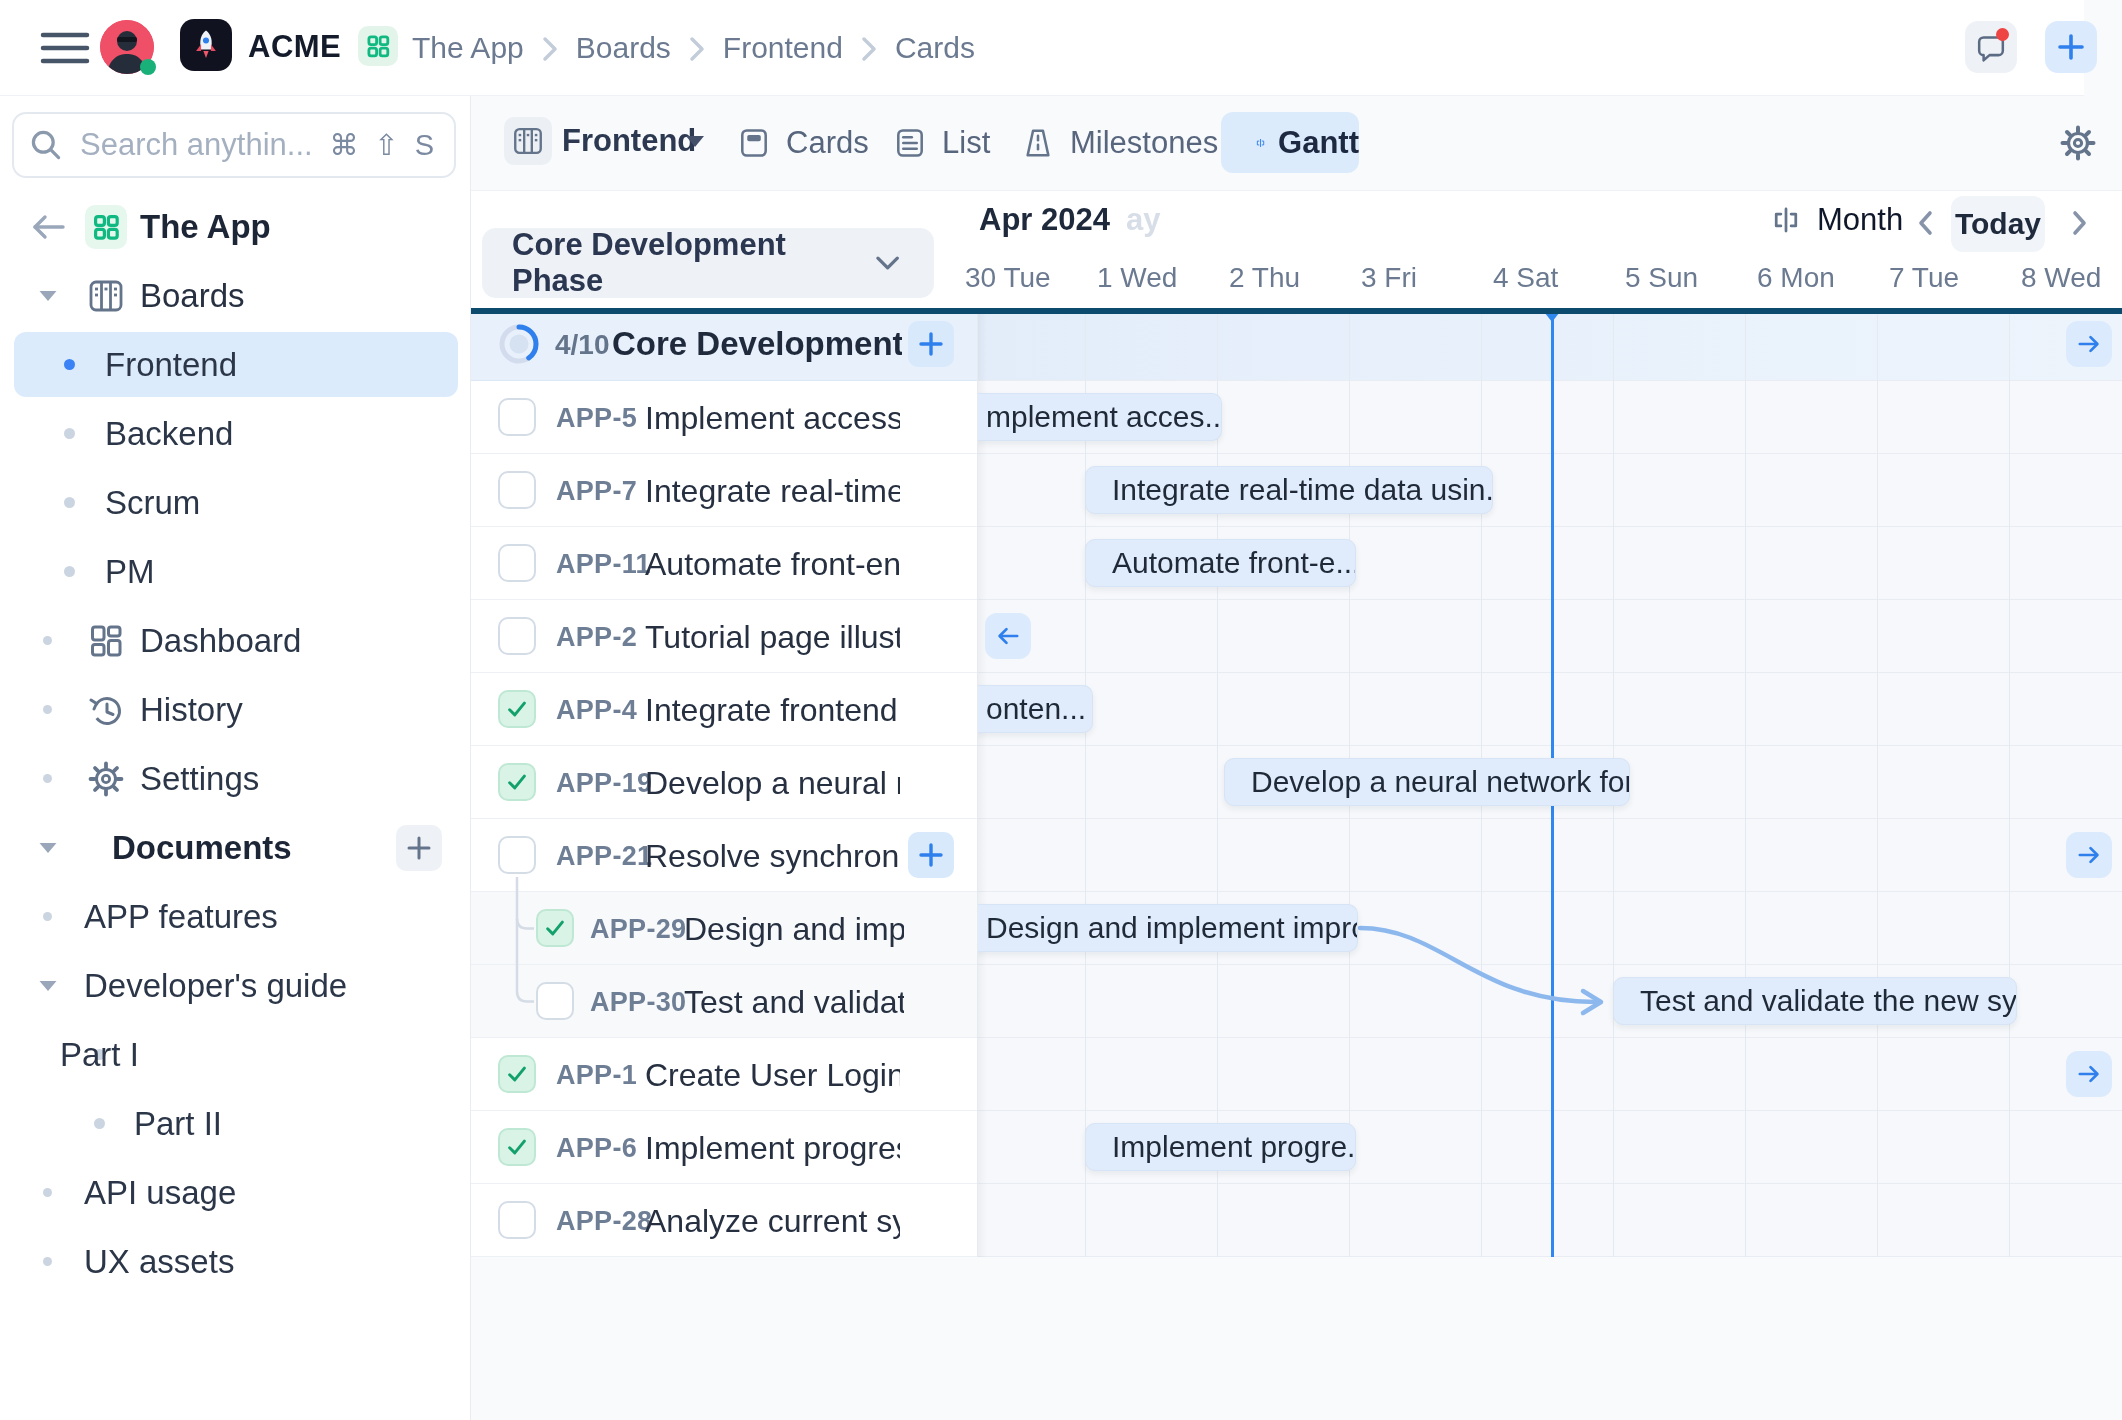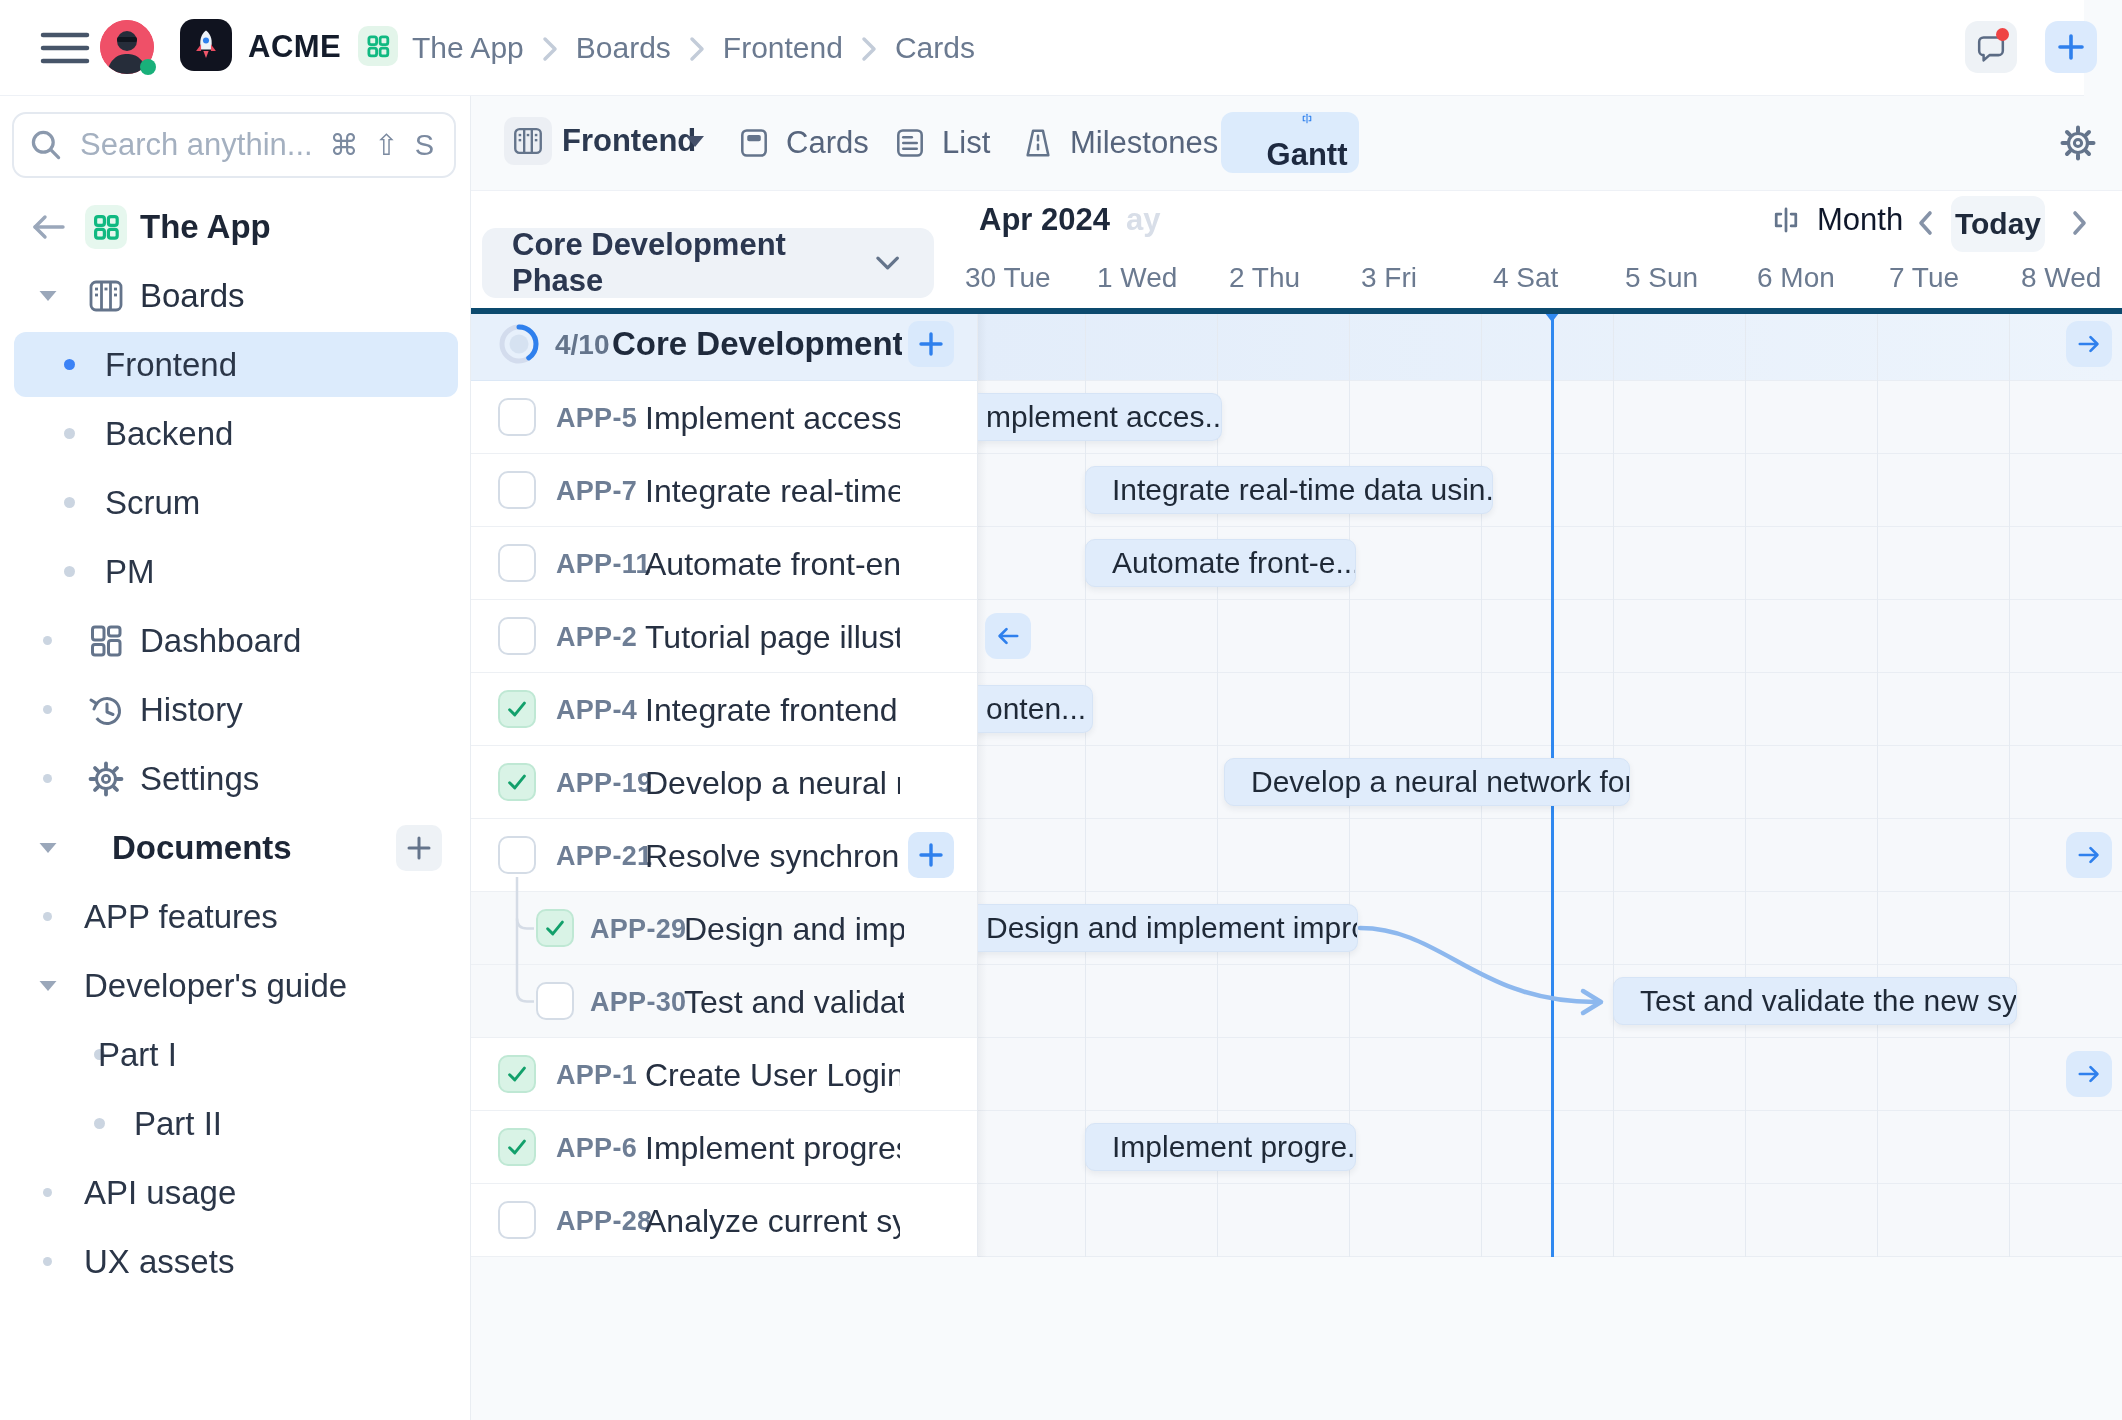--- a/index.html
+++ b/index.html
@@ -45,21 +45,21 @@
   .side-add{position:absolute;right:28px;width:46px;height:46px;border-radius:10px;background:#eef2f6;display:flex;align-items:center;justify-content:center;cursor:pointer;}
   #appgrid-box{width:44px;height:44px;border-radius:10px;background:#e6f7ee;display:flex;align-items:center;justify-content:center;}
 
   
   #tabstrip{position:absolute;left:470px;top:95px;width:1652px;height:95px;background:#f8fafc;border-bottom:1px solid #eef1f6;z-index:10;}
   .iconbox{position:absolute;top:22px;width:48px;height:48px;border-radius:10px;background:#eceff4;display:flex;align-items:center;justify-content:center;}
   .tab{position:absolute;top:0;height:95px;display:flex;align-items:center;gap:14px;cursor:pointer;color:#57657d;}
   .tab .tlbl{font-size:31px;font-weight:500;}
   #tab-frontend-label{position:absolute;left:92px;top:28px;font-size:31px;font-weight:600;color:#2c3950;cursor:pointer;}
   #tab-frontend-caret{position:absolute;left:216px;top:41px;width:0;height:0;border-left:9px solid transparent;border-right:9px solid transparent;border-top:11px solid #44506a;}
-  #gantt-tab{position:absolute;left:751px;top:17px;width:138px;height:61px;border-radius:12px;background:#dcebfc;display:flex;align-items:center;gap:12px;padding-left:34px;box-sizing:border-box;cursor:pointer;flex-direction:column;}
+  #gantt-tab{position:absolute;left:751px;top:17px;width:138px;height:61px;border-radius:12px;background:#dcebfc;display:flex;align-items:center;gap:12px;padding-left:34px;box-sizing:border-box;cursor:pointer;}
   #gantt-tab .tlbl{font-size:31px;font-weight:600;color:#1d2940;}
   #view-gear{position:absolute;left:1588px;top:28px;width:40px;height:40px;cursor:pointer;}
 
   
   #board-header{position:absolute;left:454px;top:190px;width:1944px;height:118px;background:#fff;border-bottom:6px solid #0c4a6e;z-index:9;}
   #phase-select{position:absolute;left:28px;top:38px;width:452px;height:70px;border-radius:14px;background:#eef2f7;display:flex;align-items:center;justify-content:space-between;padding:0 34px 0 30px;box-sizing:border-box;cursor:pointer;}
   #phase-select .ps-lbl{font-size:31px;font-weight:600;color:#2b3750;}
   #month-label{position:absolute;left:525px;top:12px;font-size:31px;font-weight:700;color:#1e293b;}
   #month-fade{position:absolute;left:672px;top:12px;font-size:31px;font-weight:700;color:#d8dee8;}
   #day-labels{position:absolute;left:507px;top:0;width:1145px;height:118px;overflow:hidden;}
@@ -350,21 +350,21 @@
           <span class="pfx" style="left: 38px;">
             <span class="caret-down" style="transform: scale(0.85);"></span>
           </span>
           <span class="lbl" style="margin-left: 84px;">Developer's guide</span>
         </div>
         <div class="side-item">
           <div class="hl"></div>
           <span class="pfx" style="left: 94px;">
             <span class="dot md"></span>
           </span>
-          <span class="lbl" style="margin-left: 98px;">Part I</span>
+          <span class="lbl" style="margin-left: 60px;">Part I</span>
         </div>
         <div class="side-item">
           <div class="hl"></div>
           <span class="pfx" style="left: 94px;">
             <span class="dot md"></span>
           </span>
           <span class="lbl" style="margin-left: 134px;">Part II</span>
         </div>
         <div class="side-item">
           <div class="hl"></div>

